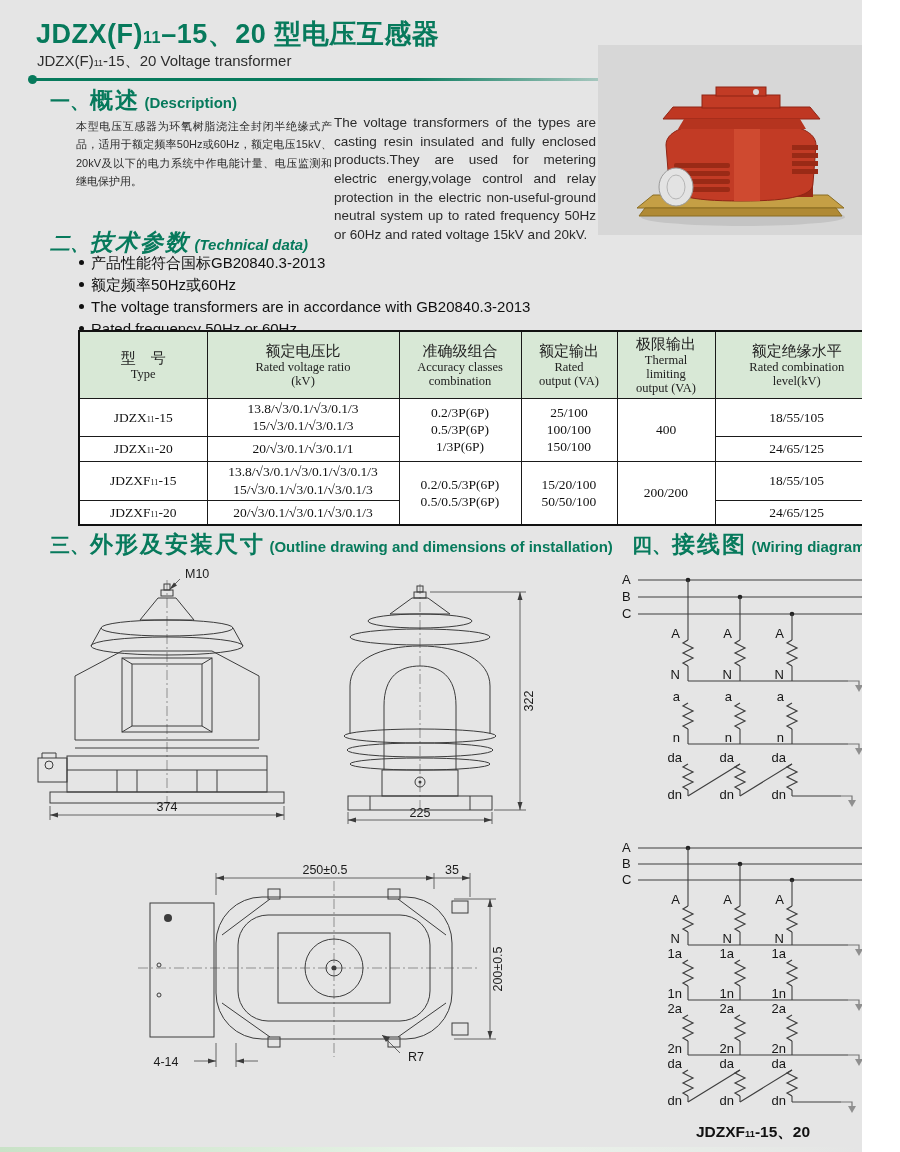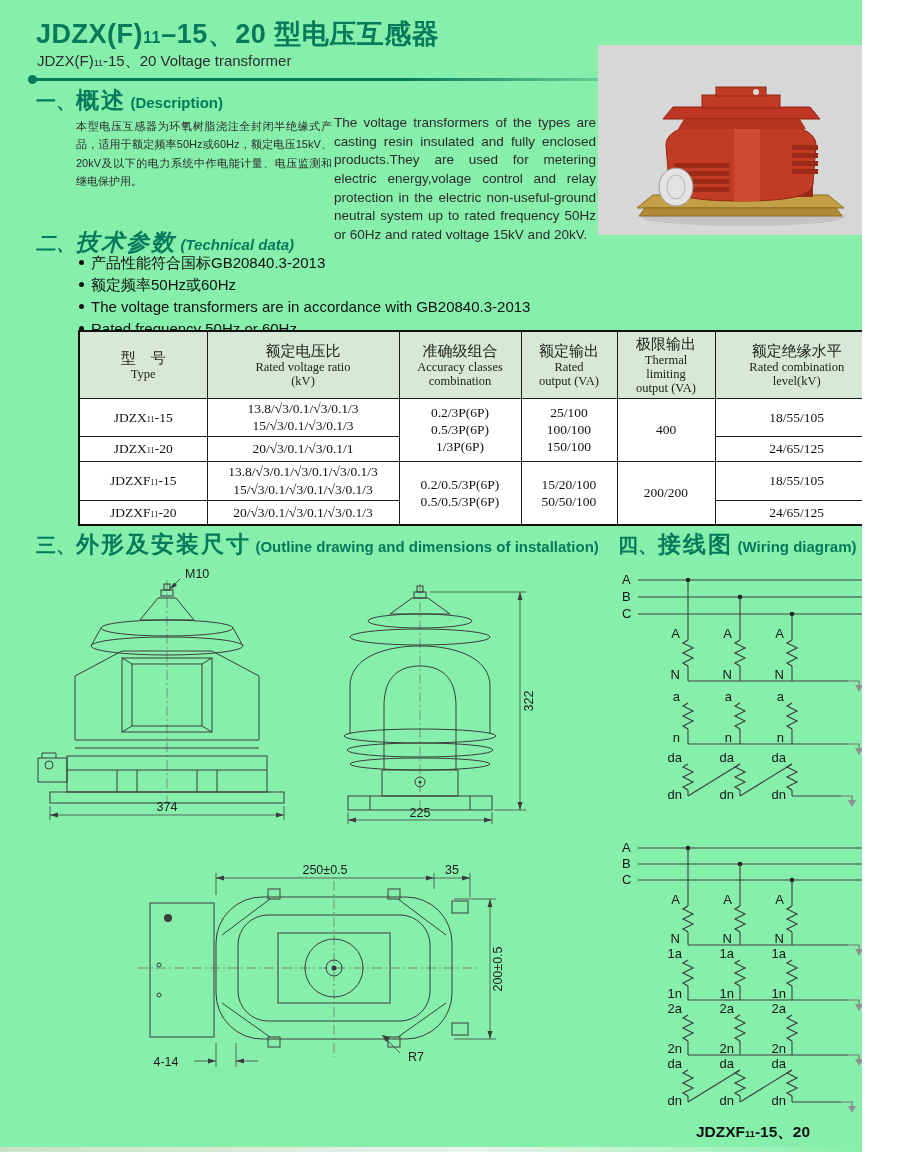--- a/index.html
+++ b/index.html
@@ -1,26 +1,26 @@
 <!DOCTYPE html>
 <html><head>
 <meta charset="utf-8">
 <style>
   html,body{margin:0;padding:0;background:#ffffff;}
-  .page{position:relative;width:862px;height:1152px;background:#86efac;overflow:hidden;
+  .page{position:relative;width:862px;height:1152px;background:#e5e5e5;overflow:hidden;
         font-family:"Liberation Sans","DejaVu Sans",sans-serif;color:#222;}
   
   .title{position:absolute;left:36px;top:16px;font-size:27px;font-weight:bold;color:#077a5c;letter-spacing:.5px;}
   .sb{font-size:.6em;}
   .subtitle{position:absolute;left:37px;top:52px;font-size:15px;color:#2e2e2e;}
   .rule{position:absolute;left:30px;top:78px;width:578px;height:3px;
         background:linear-gradient(to right,#077a5c 65%,rgba(7,122,92,.25));}
   .rule::before{content:"";position:absolute;left:-2px;top:-3px;width:9px;height:9px;border-radius:50%;background:#077a5c;}
   
-  .sec-head{position:absolute;color:#077a5c;white-space:nowrap;}
+  .sec-head{position:absolute;color:#077a5c;white-space:nowrap;margin-left:14px;}
   .sec-num{font-size:20px;font-weight:bold;}
   .sec-zh{font-size:23px;font-weight:bold;letter-spacing:2px;}
   .sec-en{font-size:15px;font-weight:bold;}
   
   .desc-zh{position:absolute;left:76px;top:117px;width:256px;font-size:11px;line-height:1.67;
            text-align:justify;color:#2b2b2b;}
   .desc-en{position:absolute;left:334px;top:114px;width:262px;font-size:13.5px;line-height:1.38;
            text-align:justify;color:#2b2b2b;}
   .product{position:absolute;left:598px;top:45px;width:287px;height:190px;background:#d7d7d7;}
   

